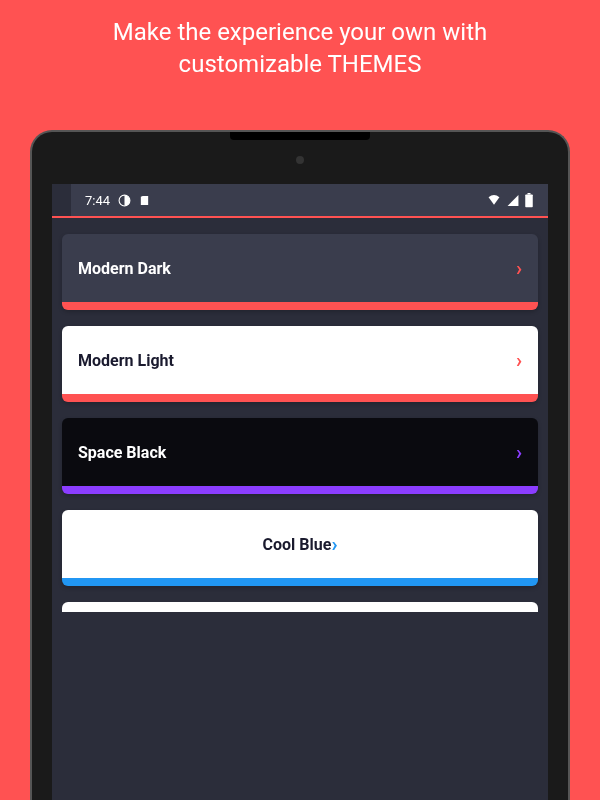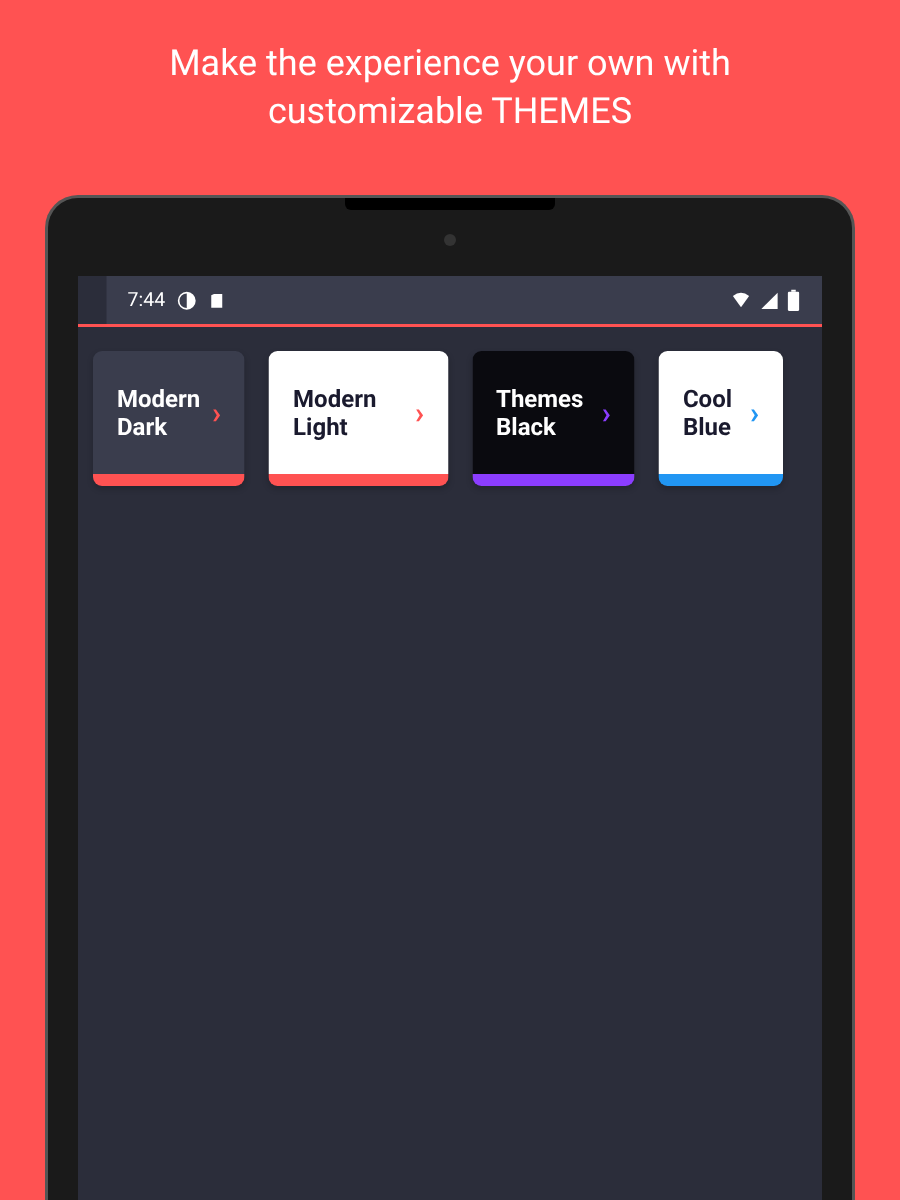--- a/index.html
+++ b/index.html
@@ -13,21 +13,21 @@
       background: #ff5252;
       font-family: -apple-system, BlinkMacSystemFont, 'Segoe UI', Roboto, sans-serif;
       overflow: hidden;
       position: relative;
     }
     .promo-text {
       text-align: center;
       color: #ffffff;
       font-size: 24px;
       font-weight: 400;
-      padding: 26px 40px 28px;
+      padding: 16px 40px 28px;
       line-height: 1.35;
     }
     .tablet-frame {
       position: absolute;
       left: 30px;
       right: 30px;
       top: 130px;
       bottom: 0;
       background: #1a1a1a;
       border-radius: 22px 22px 0 0;
@@ -110,21 +110,21 @@
       font-weight: 700;
     }
     .header-divider {
       height: 2px;
       background: #ff5252;
       margin: 0;
     }
     .theme-list {
       padding: 16px 10px;
       display: flex;
-      flex-direction: row;
+      flex-direction: column;
       gap: 16px;
     }
     .theme-card {
       border-radius: 6px;
       overflow: hidden;
       cursor: pointer;
       box-shadow: 0 2px 4px rgba(0,0,0,0.2);
     }
     .theme-card-body {
       display: flex;
@@ -267,21 +267,21 @@
       <div class="theme-card card-light">
         <div class="theme-card-body">
           <span class="theme-name">Modern Light</span>
           <span class="chevron">›</span>
         </div>
         <div class="theme-accent"></div>
       </div>
 
       <div class="theme-card card-space">
         <div class="theme-card-body">
-          <span class="theme-name">Themes Black</span>
+          <span class="theme-name">Space Black</span>
           <span class="chevron">›</span>
         </div>
         <div class="theme-accent"></div>
       </div>
 
       <div class="theme-card card-blue">
         <div class="theme-card-body">
           <span class="theme-name">Cool Blue</span>
           <span class="chevron">›</span>
         </div>

